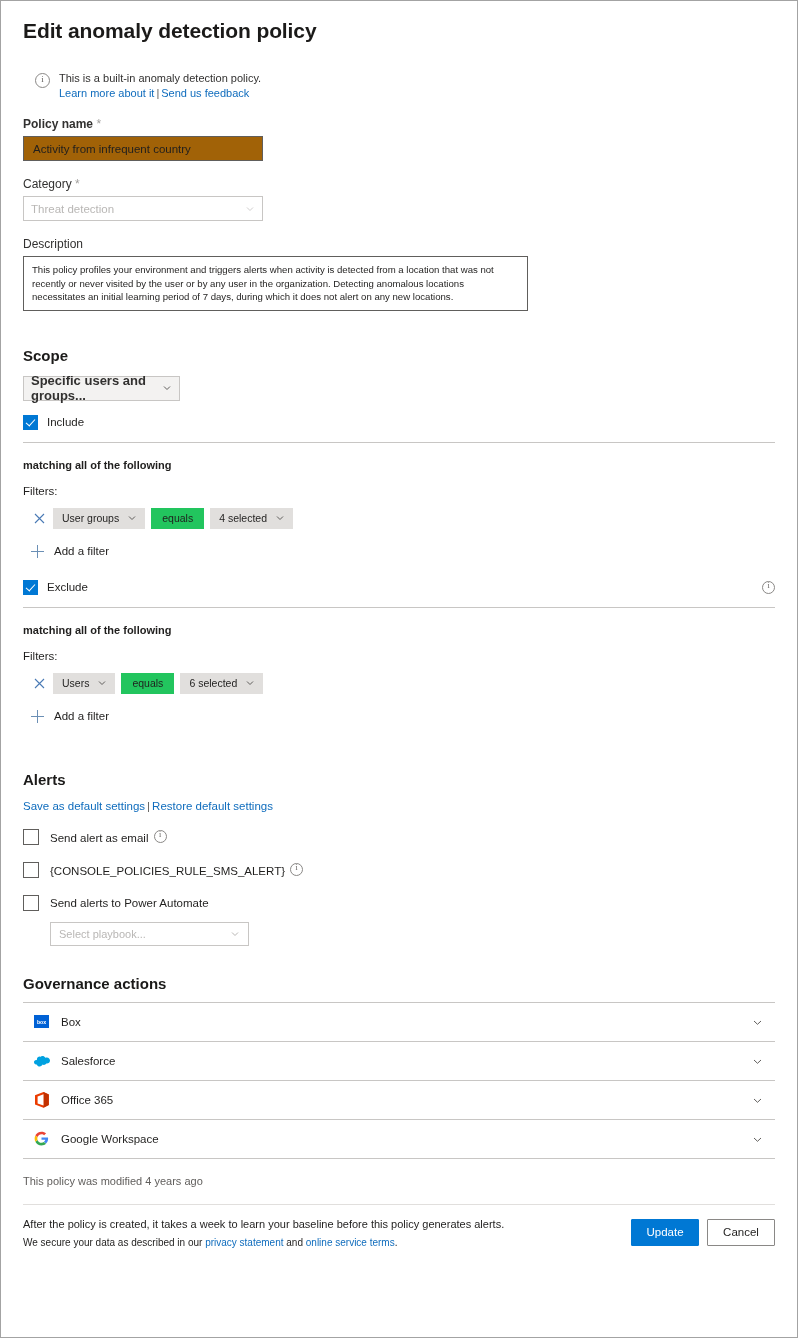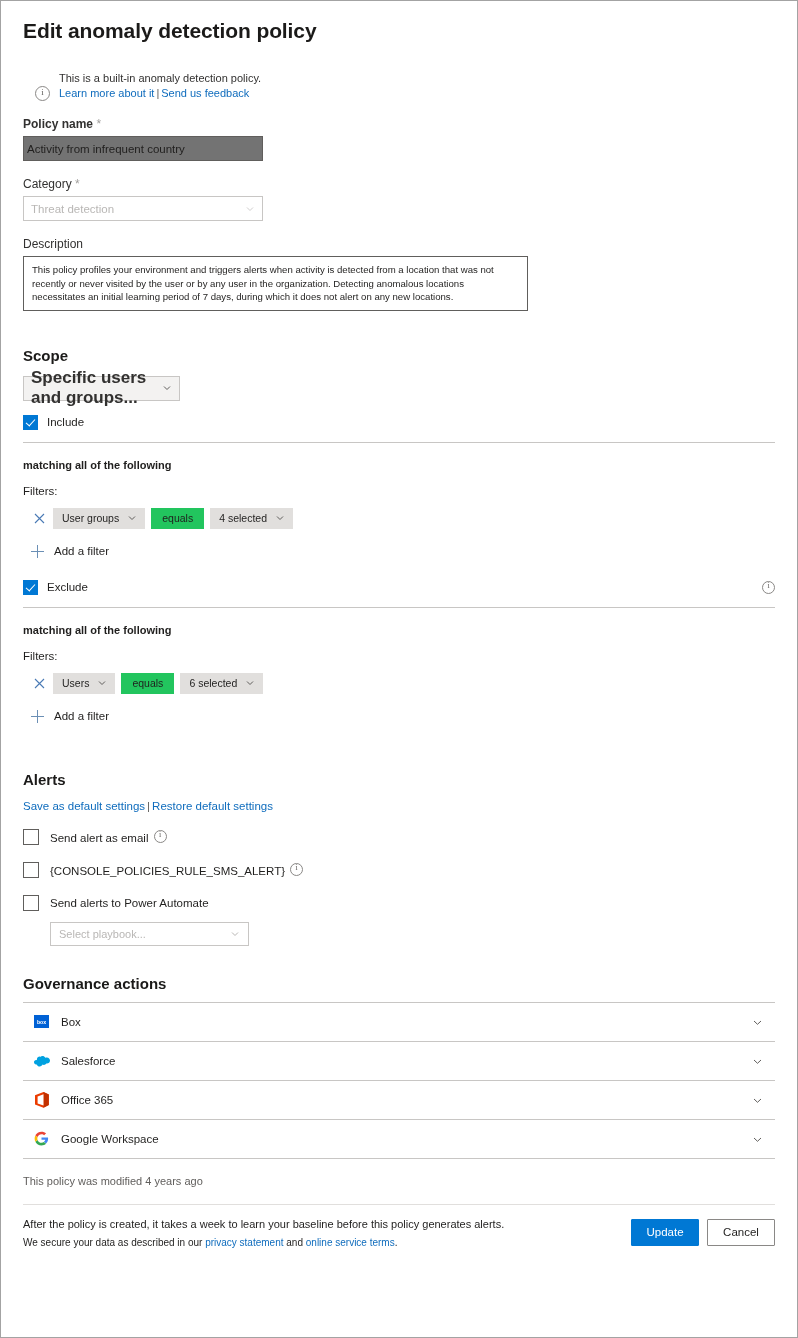--- a/index.html
+++ b/index.html
@@ -31,21 +31,21 @@
     font-weight: bold;
     letter-spacing: -0.1px;
     color: #1b1a19;
     padding-top: 18px;
     padding-bottom: 4px;
   }
 
   
   .info-banner {
     display: flex;
-    align-items: flex-end;
+    align-items: flex-start;
     margin-top: 24px;
     margin-left: 12px;
     gap: 9px;
   }
   .info-circle {
     flex: 0 0 auto;
     width: 13px;
     height: 13px;
     border: 1px solid #8a8886;
     border-radius: 50%;
@@ -86,23 +86,23 @@
   .field-label.normal { font-weight: normal; }
   .req { color: #a19f9d; font-weight: normal; }
 
   .text-input {
     box-sizing: border-box;
     width: 240px;
     height: 25px;
     border: 1px solid #605e5c;
     font-size: 11.5px;
     color: #201f1e;
-    padding: 0 3px;
+    padding: 0 9px;
     font-family: "Liberation Sans", sans-serif;
-    background: #737373;
+    background: #a16207;
     outline: none;
     border-radius: 0;
   }
 
   .select-box {
     box-sizing: border-box;
     position: relative;
     width: 240px;
     height: 25px;
     border: 1px solid #c8c6c4;
@@ -148,21 +148,21 @@
 
   .scope-select {
     box-sizing: border-box;
     width: 157px;
     height: 25px;
     border: 1px solid #c8c6c4;
     background: #f3f2f1;
     display: flex;
     align-items: center;
     padding: 0 7px;
-    font-size: 17px;
+    font-size: 13px;
     font-weight: bold;
     color: #323130;
     position: relative;
     margin-bottom: 14px;
   }
 
   
   .cb-row {
     display: flex;
     align-items: center;

